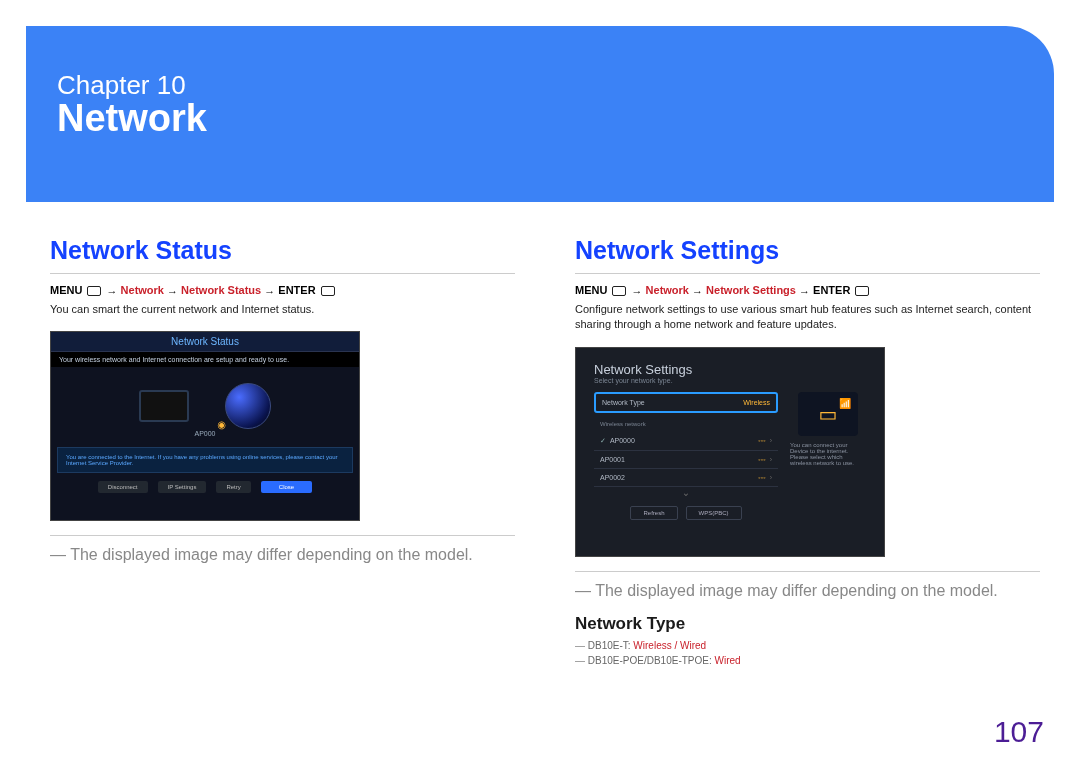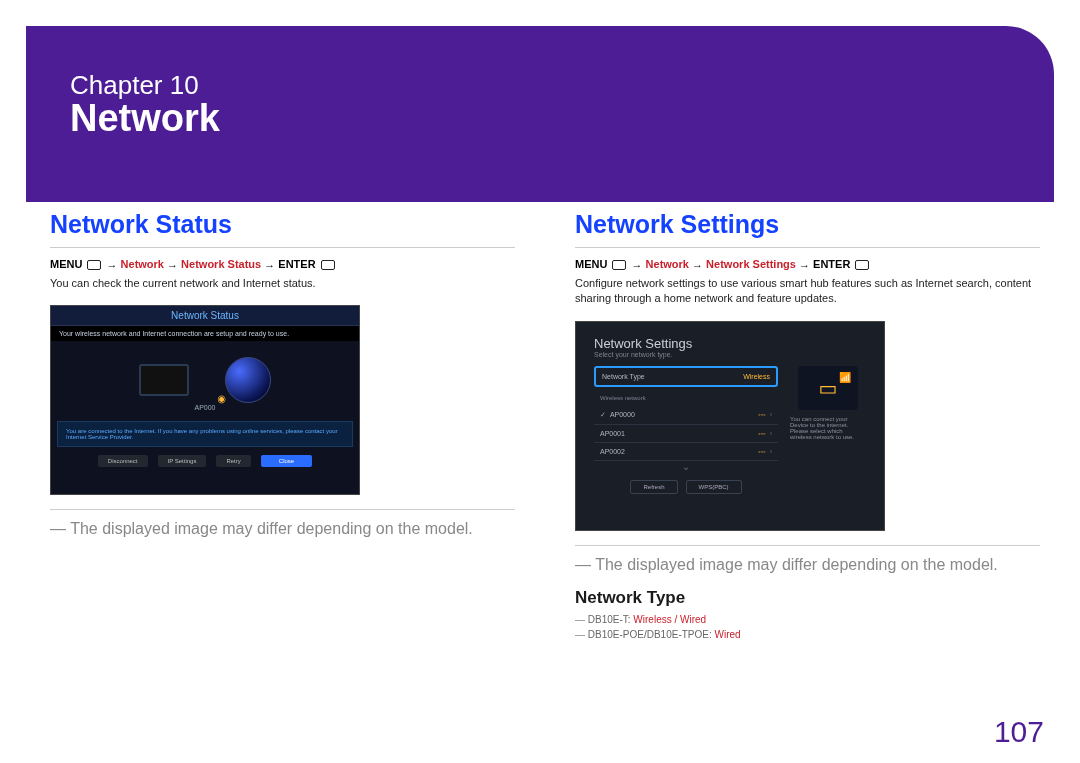--- a/index.html
+++ b/index.html
@@ -10,31 +10,31 @@
     height: 763px;
     position: relative;
     overflow: hidden;
   }
   .chapter-banner {
     position: absolute;
     top: 26px;
     left: 26px;
     right: 26px;
     height: 176px;
-    background: #4c1d95;
+    background: #3b82f6;
     border-top-right-radius: 48px;
-    padding: 44px 28px 24px 44px;
+    padding: 44px 28px 24px 31px;
     color: #fff;
   }
   .chapter-label { font-size: 26px; font-weight: 400; }
   .chapter-title { font-size: 38px; font-weight: 700; margin-top: -4px; }
 
   .columns {
     position: absolute;
-    top: 210px;
+    top: 236px;
     left: 50px;
     right: 40px;
     display: flex;
     gap: 60px;
   }
   .col { flex: 1; }
 
   .section-heading {
     color: #1442ff;
     font-size: 25px;
@@ -207,21 +207,21 @@
       <span class="bold">MENU</span>
       <span class="icon-box"></span>
       <span class="bold">→</span>
       <span class="red">Network</span>
       <span class="bold">→</span>
       <span class="red">Network Status</span>
       <span class="bold">→</span>
       <span class="bold">ENTER</span>
       <span class="icon-box"></span>
     </div>
-    <div class="desc">You can check the current network and Internet status.</div>
+    <div class="desc">You can smart the current network and Internet status.</div>
 
     <div class="mock status">
       <div class="title-bar">Network Status</div>
       <div class="msg1">Your wireless network and Internet connection are setup and ready to use.</div>
       <div class="visual">
         <div class="tv"></div>
         <div class="globe"></div>
         <div class="wifi-dot">◉</div>
         <div class="ap-label">AP000</div>
       </div>

